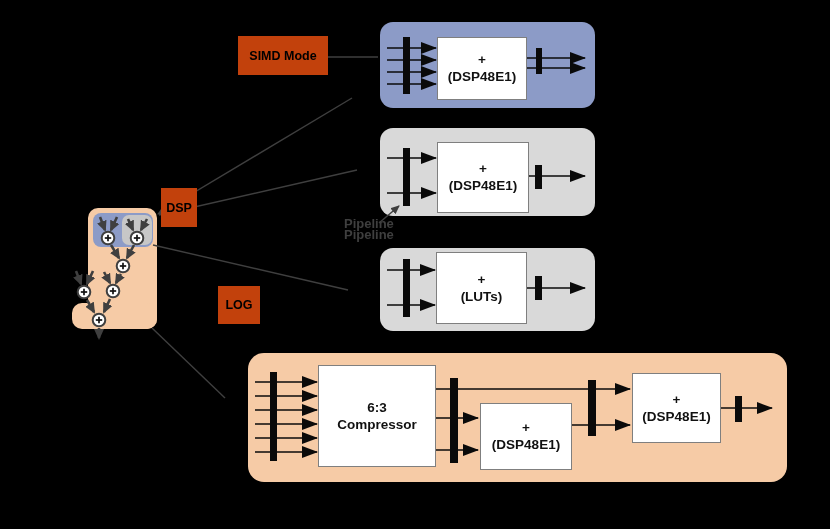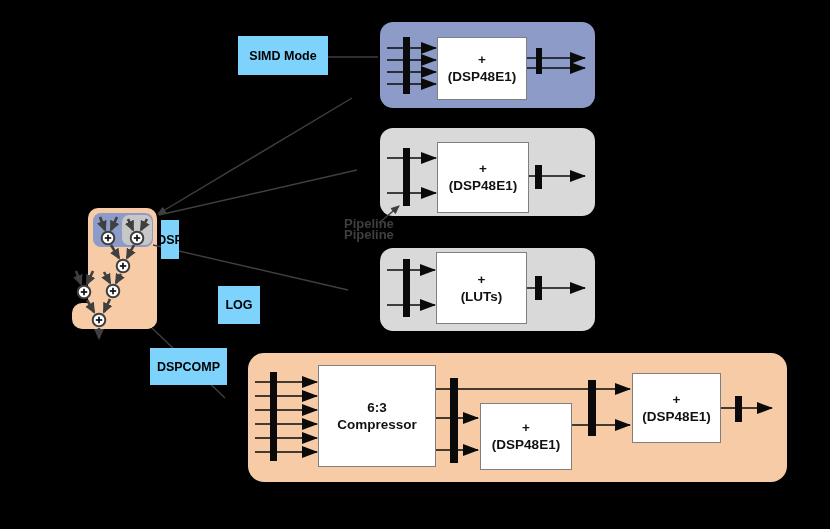--- a/index.html
+++ b/index.html
@@ -15,21 +15,21 @@
   .blk-orange{background:var(--orange,#F6CBA6);}
   .subblue{background:var(--blue,#8C9BC7);border-radius:8px;}
   .subgray{background:var(--innergray,#C7C7C7);border-radius:7px;}
   .unit{
     position:absolute;background:#fff;border:1px solid #7f7f7f;
     display:flex;flex-direction:column;align-items:center;justify-content:center;
     gap:3px;font-weight:bold;color:#111;font-size:13.5px;line-height:14px;
     text-align:center;
   }
   .lbl{
-    position:absolute;background:#7dd3fc;color:#000;font-weight:bold;font-size:12.5px;
+    position:absolute;background:#c2410c;color:#000;font-weight:bold;font-size:12.5px;
     display:flex;align-items:center;justify-content:center;text-align:center;
   }
   .annot-lbl{
     position:absolute;color:var(--annot,#3F3F3F);font-weight:bold;font-size:13px;
     line-height:11px;text-align:left;
   }
   svg{position:absolute;left:0;top:0;}
   .layer1{z-index:1;} .layer2{z-index:2;} .layer3{z-index:3;}
 </style>
 </head>
@@ -188,22 +188,21 @@
     <span>+</span>
     <span>(DSP48E1)</span>
   </div>
 
   <div class="unit layer3" style="left:632px;top:373px;width:87px;height:68px;">
     <span>+</span>
     <span>(DSP48E1)</span>
   </div>
 
   <div class="lbl layer3" style="left:238px;top:36px;width:90px;height:39px;">SIMD Mode</div>
-  <div class="lbl layer3" style="left:161px;top:188px;width:18px;height:39px;margin-top:32px;">DSP</div>
+  <div class="lbl layer3" style="left:161px;top:188px;width:36px;height:39px;">DSP</div>
   <div class="lbl layer3" style="left:218px;top:245px;width:42px;height:38px;margin-top:41px;">LOG</div>
-  <div class="lbl layer3" style="left:150px;top:348px;width:77px;height:37px;">DSPCOMP</div>
 
   <div class="annot-lbl layer3" style="left:344px;top:218px;width:66px;">
     <div>Pipeline</div>
     <div>Pipeline</div>
   </div>
 
 </div>
 
 </body></html>

